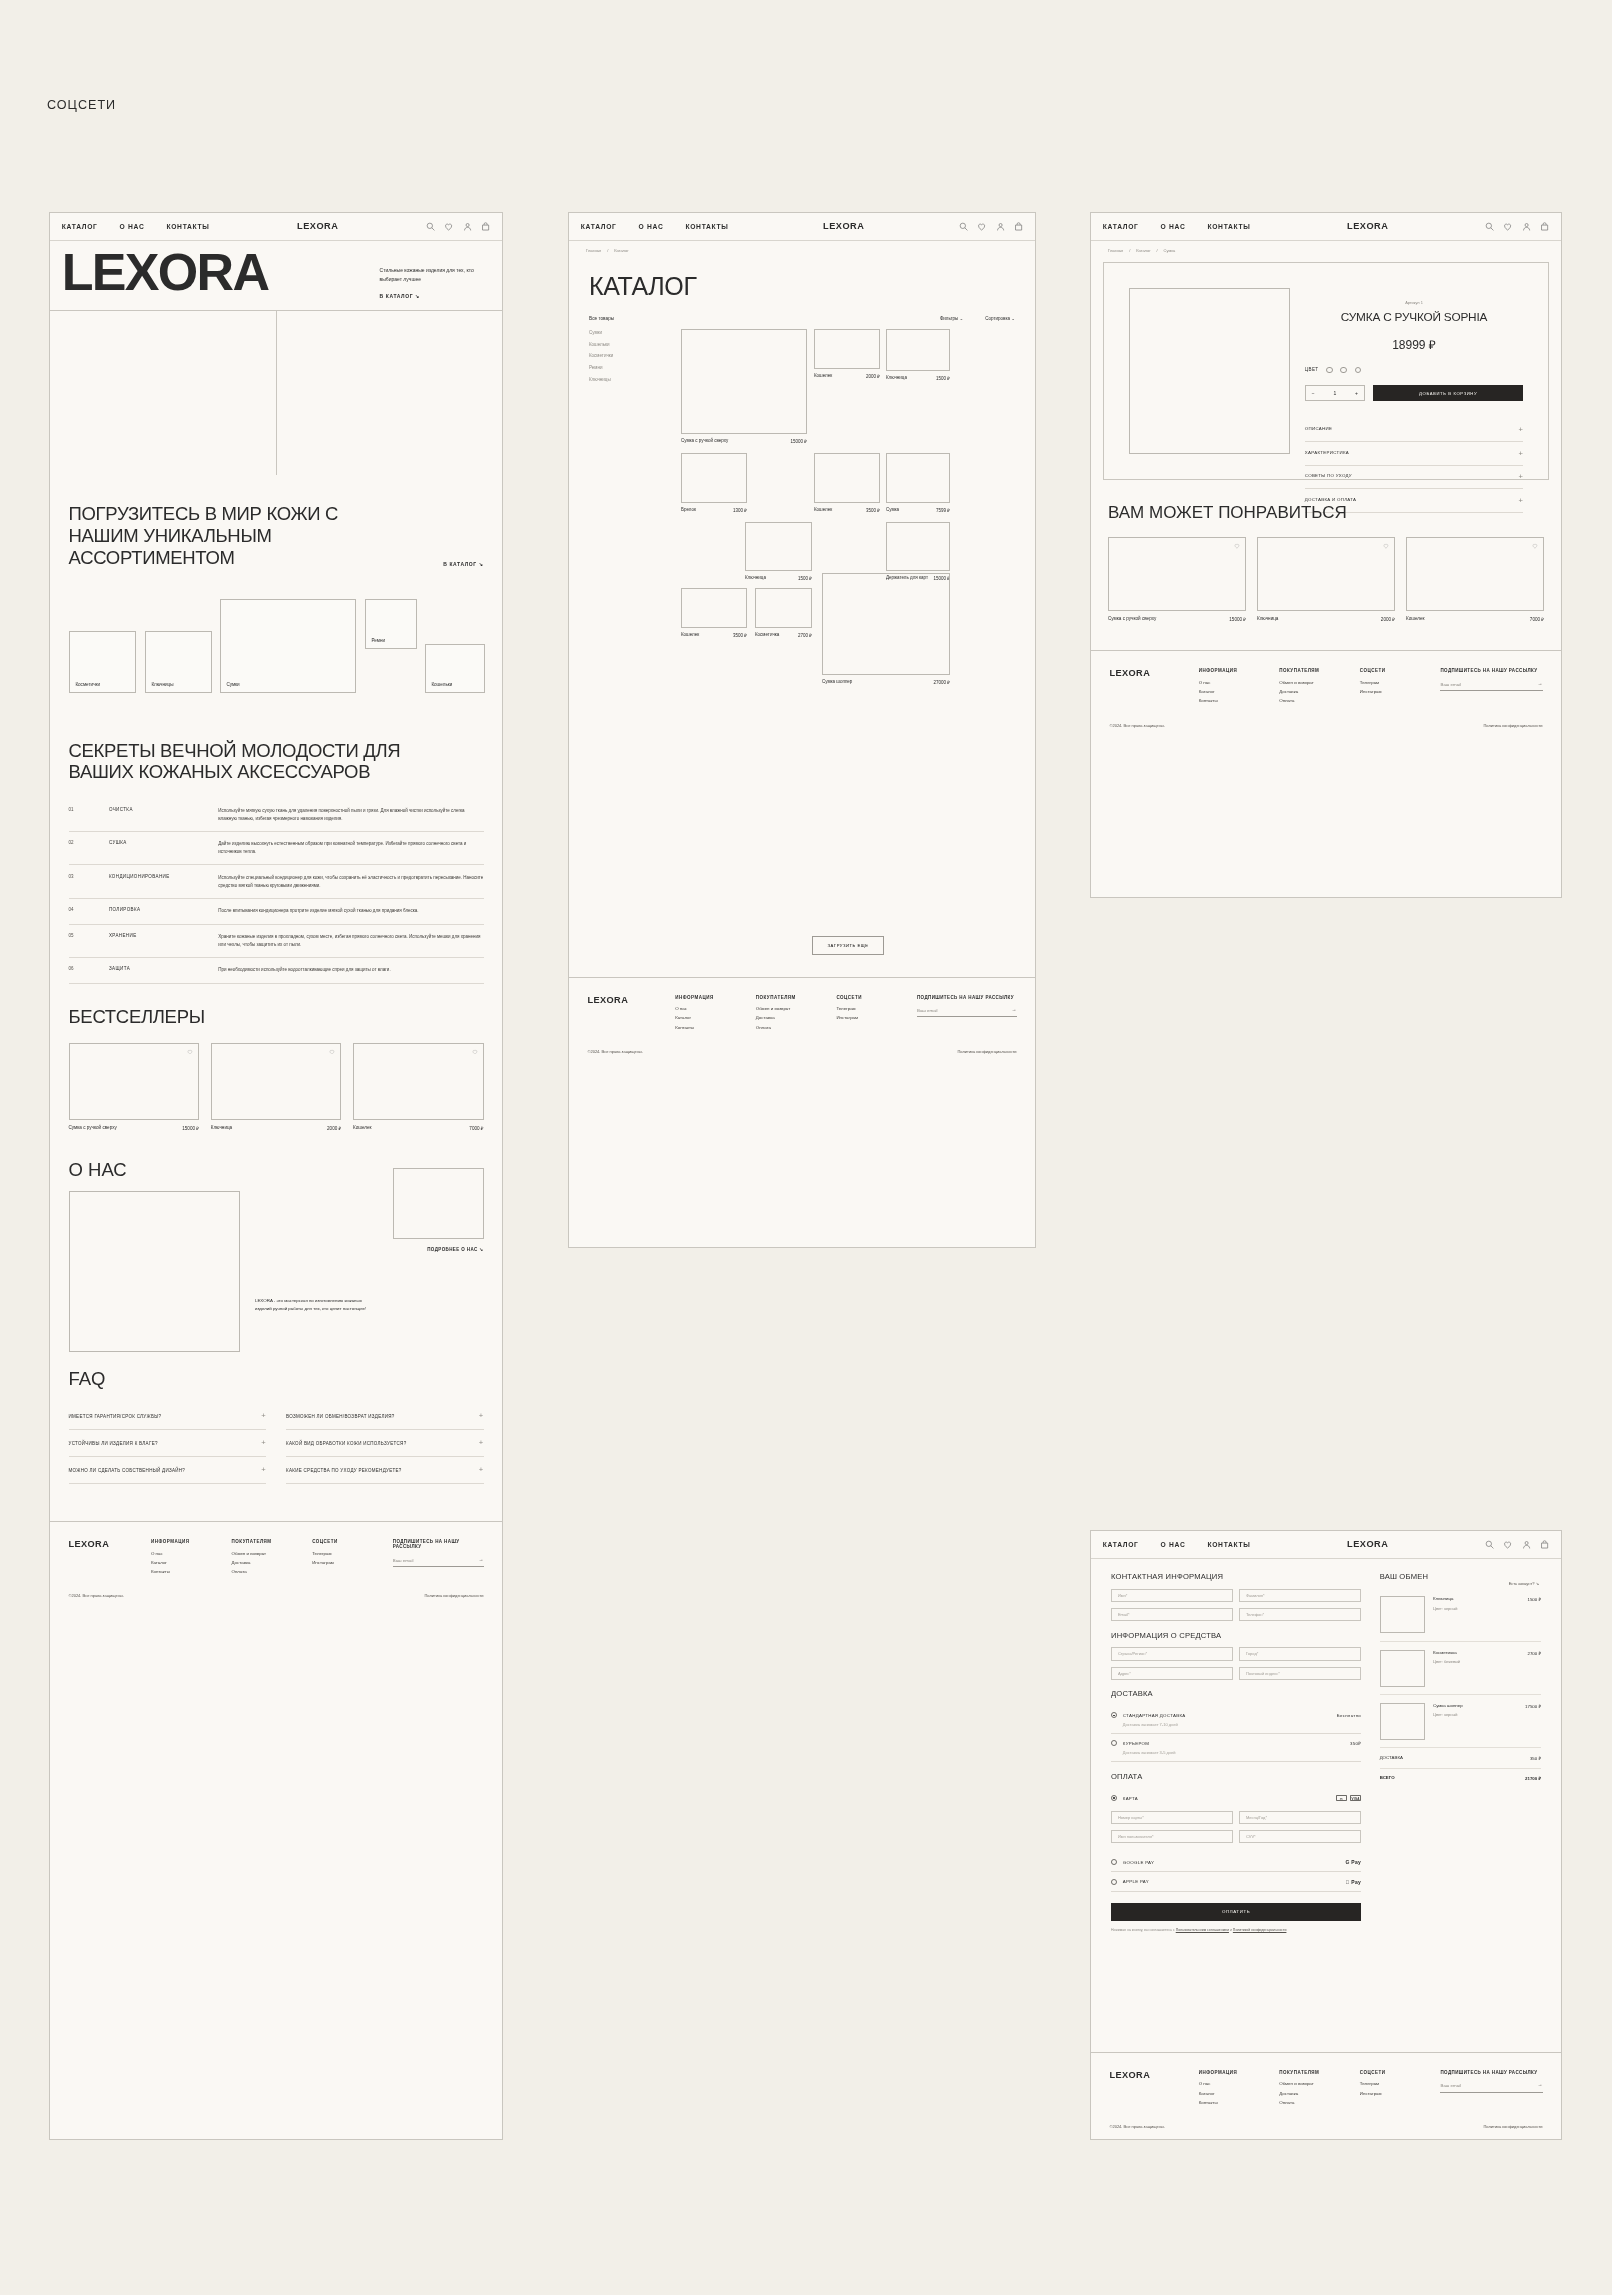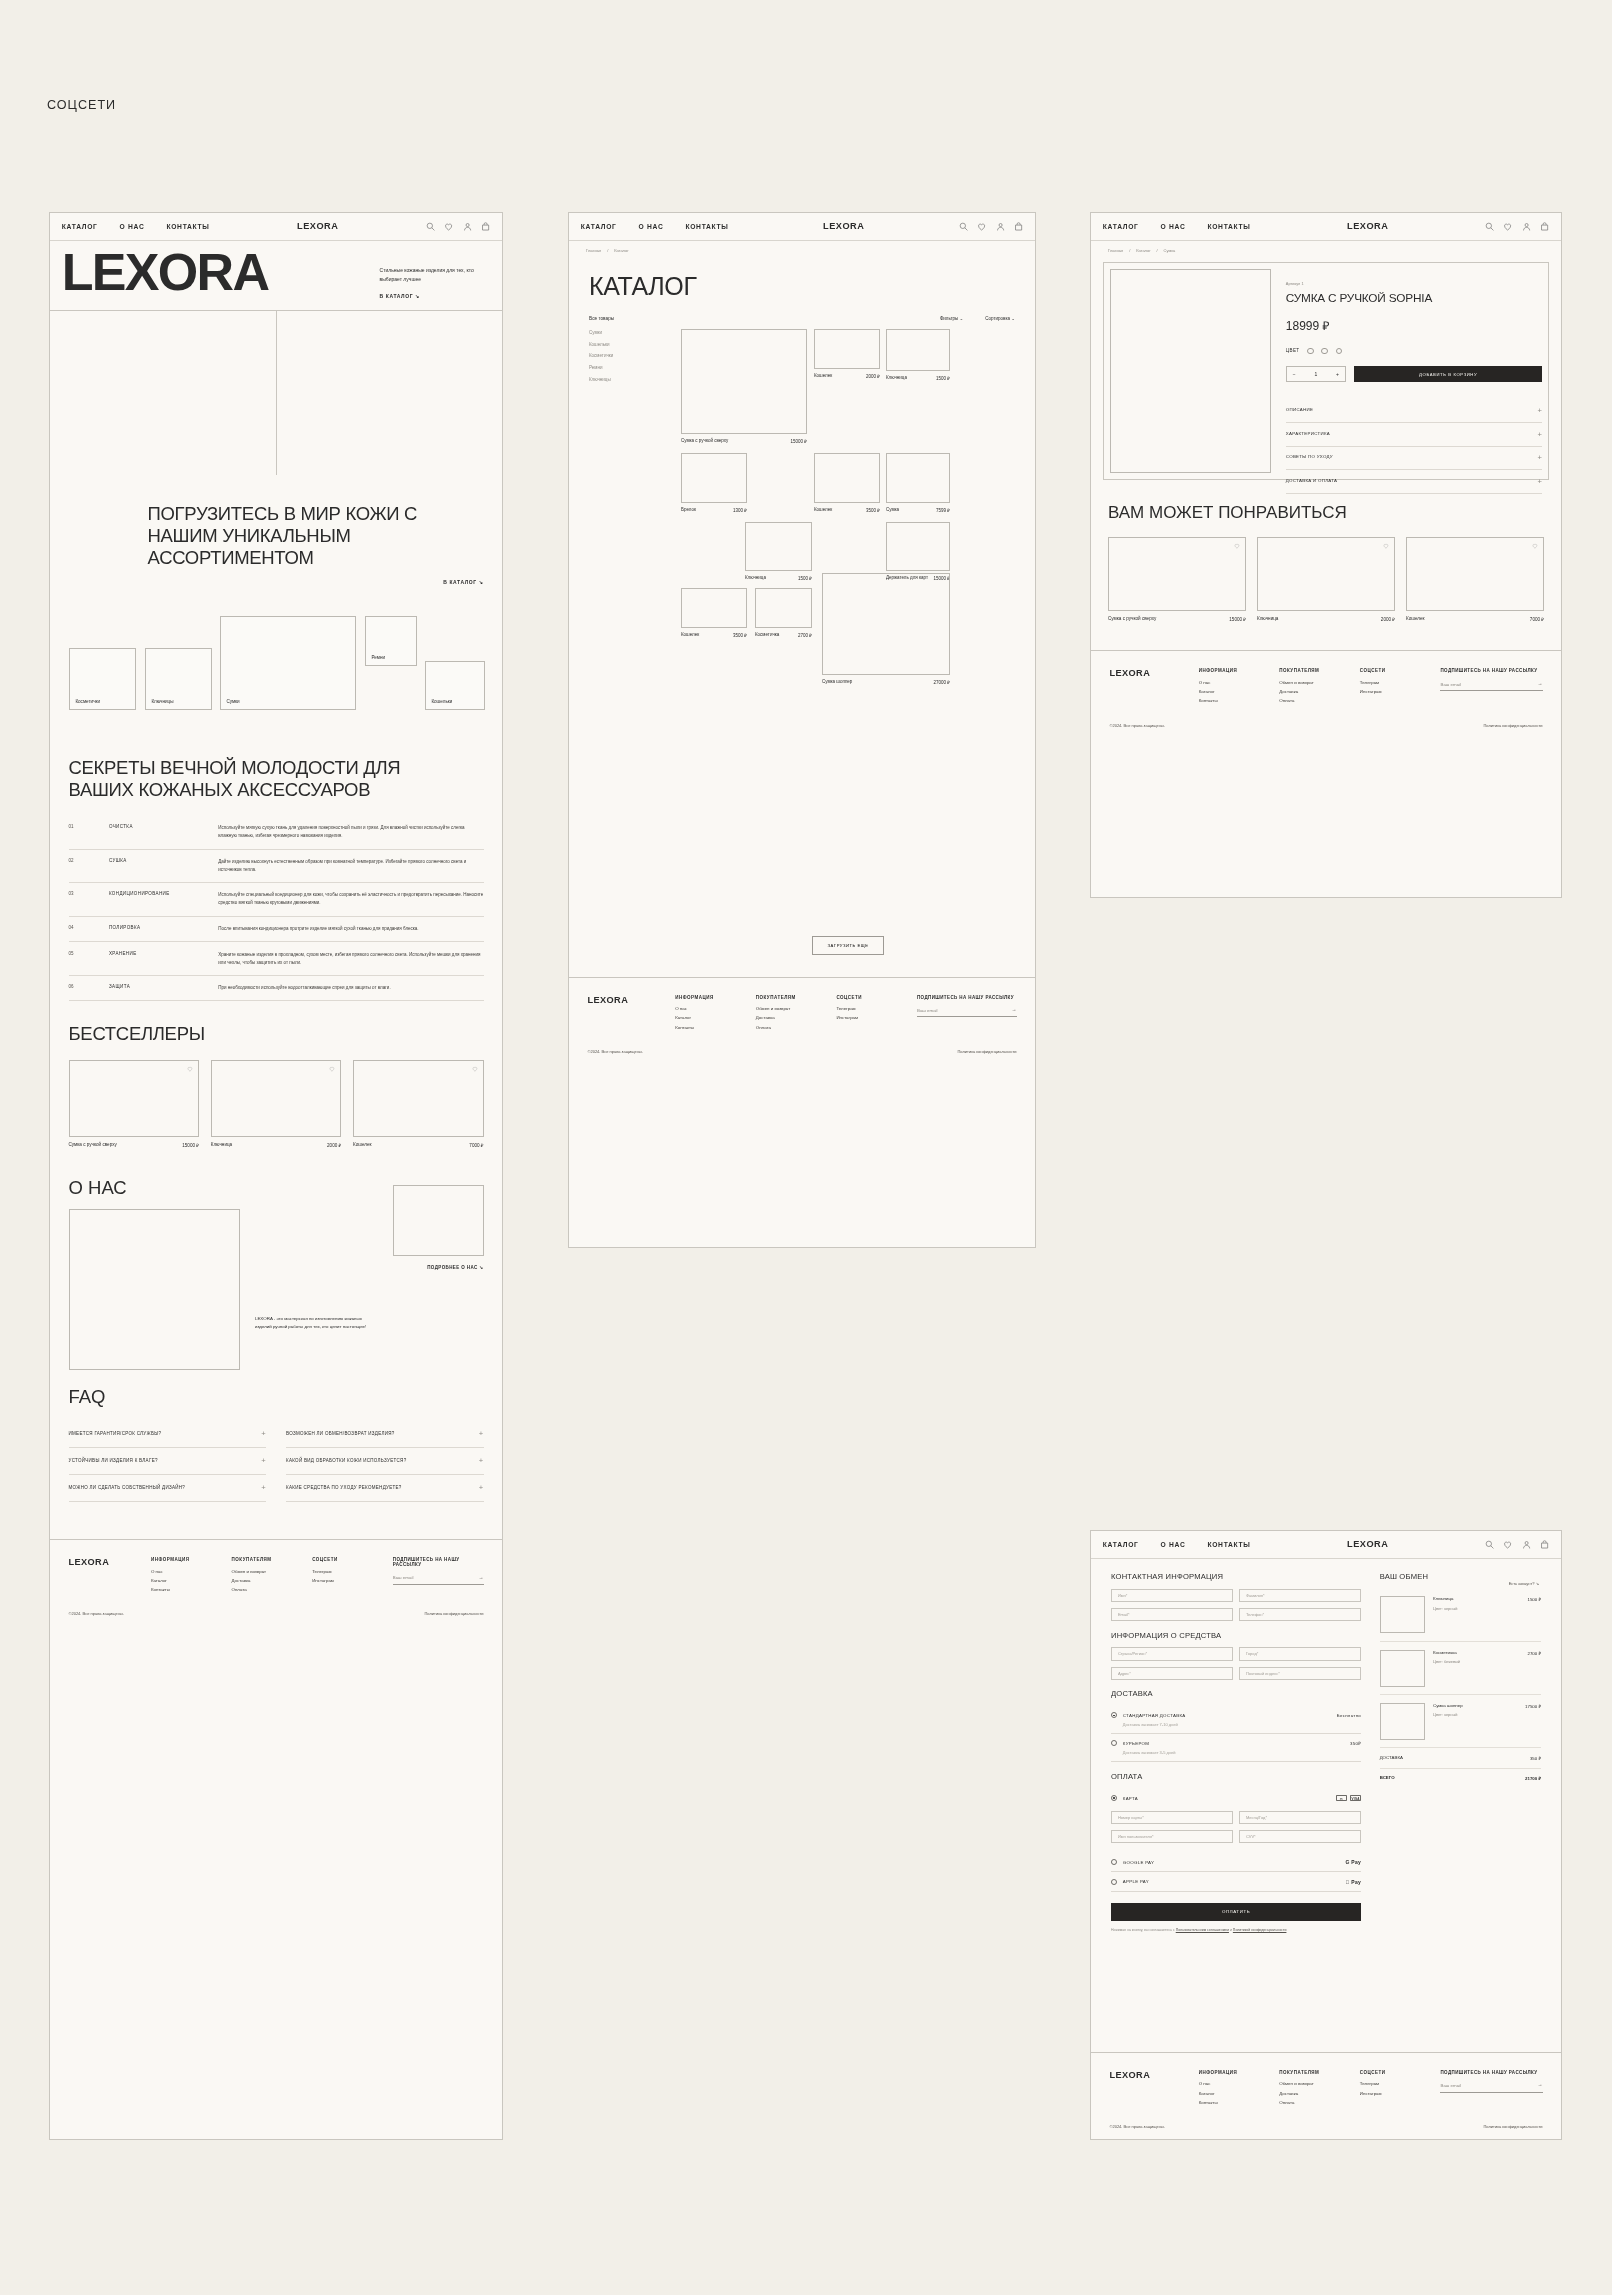--- a/index.html
+++ b/index.html
@@ -91,21 +91,21 @@
   .filt{ display:flex; justify-content:flex-end; gap:22px; font-size:4.5px; margin-bottom:8.4px;}
   .filt span:after{content:" ⌄";}
   .pgrid{ position:relative;}
   .pcard{ position:absolute; }
   .pcard .box{ border:0.8px solid #bcb9b2; position:relative; width:100%; height:100%;}
   .pcap{ display:flex; justify-content:space-between; font-size:4.5px; margin-top:4.2px;}
   .loadmore{ display:block; margin:18.5px auto 0; border:0.8px solid #9d9a94; font-size:4.2px; letter-spacing:0.5px; padding:5.9px 14.3px; background:transparent;}
   
   #p3{ left:1090px; top:212px; width:472px; height:686px;}
   .crumbs{ font-size:4px; color:#8d8a84; padding:7.6px 17px 0; display:flex; gap:5.9px;}
-  .pd-card{ margin:8.4px 11.8px 0; border:0.8px solid #c9c6bf; display:flex; padding:6px; gap:15px; height:218px;}
+  .pd-card{ margin:8.4px 11.8px 0; border:0.8px solid #c9c6bf; display:flex; padding:25px; gap:15px; height:218px;text-align:center;}
   .pd-img{ width:161px; border:0.8px solid #bcb9b2;}
   .pd-info{ flex:1; padding-top:11.8px;}
   .pd-sku{ font-size:3.9px; color:#8d8a84;}
   .pd-name{ font-size:11.8px; font-weight:500; margin-top:5.9px; letter-spacing:-0.2px;}
   .pd-price{ font-size:12px; font-weight:500; margin-top:11.8px;}
   .pd-color{ font-size:4.5px; letter-spacing:0.4px; margin-top:13.4px; display:flex; align-items:center; gap:7.6px;}
   .sw{ width:6.7px; height:6.7px; border-radius:50%; border:0.8px solid #9d9a94; display:inline-block;}
   .pd-buy{ display:flex; gap:8.4px; margin-top:11.8px; align-items:stretch;}
   .qty{ border:0.8px solid #bcb9b2; display:flex; align-items:center; justify-content:space-between; width:60px; font-size:5px; padding:0 5.9px; height:16px;}
   .addcart{ flex:1; background:#272523; color:#faf8f4; font-size:4.2px; letter-spacing:0.6px; display:flex; align-items:center; justify-content:center; height:16px;}
@@ -181,21 +181,21 @@
       <div class="hero-desc">Стильные кожаные изделия для тех, кто выбирает лучшее</div>
       <a class="lk">В КАТАЛОГ ↘</a>
     </div>
   </div>
   <div class="hero-imgs">
     <div></div>
     <div></div>
   </div>
 
   <div class="s-pad" style="margin-top:28.6px;">
-    <div style="display:flex; align-items:flex-end; justify-content:space-between;flex-direction:column;">
+    <div style="display:flex; align-items:flex-end; justify-content:space-between;">
       <div class="sect-h" style="max-width:336px;">ПОГРУЗИТЕСЬ В МИР КОЖИ С НАШИМ УНИКАЛЬНЫМ АССОРТИМЕНТОМ</div>
       <a class="lk" style="margin-bottom:1.7px;">В КАТАЛОГ ↘</a>
     </div>
     <div class="cats">
       <div class="cat" style="left:0; top:47px; width:67px; height:62px;">
           <span>Косметички</span>
         </div>
       <div class="cat" style="left:76px; top:47px; width:67px; height:62px;">
           <span>Ключницы</span>
         </div>

